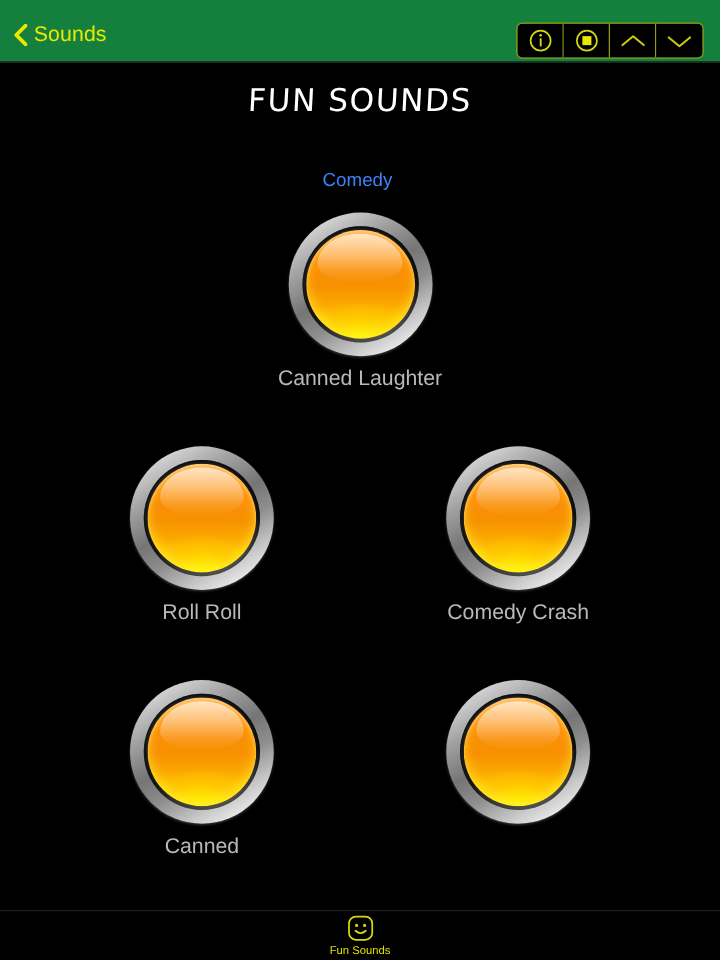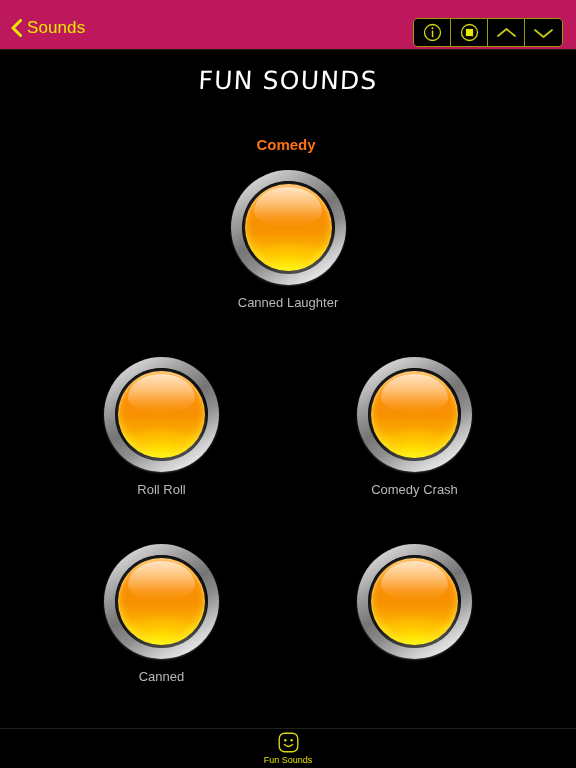--- a/index.html
+++ b/index.html
@@ -7,21 +7,21 @@
     width:576px; height:768px;
     background:#000;
     font-family:"Liberation Sans", sans-serif;
     overflow:hidden;
   }
   #app { position:relative; width:576px; height:768px; background:#000; }
 
   
   .navbar {
     position:absolute; left:0; top:0; width:576px; height:50px;
-    background:#be185d;
+    background:#15803d;
     border-bottom:1px solid #1e1e1e;
   }
   .back-btn {
     position:absolute; left:11px; top:19px;
     display:flex; align-items:center; gap:5px;
     color:#e8e800;
   }
   .back-chevron { display:block; width:11px; height:18px; }
   .back-label {
     font-size:17px; color:#e8e800; letter-spacing:.1px;
@@ -55,23 +55,23 @@
     font-weight:400;
     letter-spacing:1.2px;
     font-variant:small-caps;
     transform:skewX(-3deg);
   }
 
   
   .section-header {
     position:absolute; left:0; top:136px; width:572px;
     text-align:center;
-    color:#f97316;
+    color:#3b82f6;
     font-size:15px;
-    font-weight:bold;
+    font-weight:normal;
   }
 
   
   .grid { position:absolute; left:0; top:170px; width:576px; }
   .grid-row {
     position:relative;
     height:187px;
     display:flex;
     justify-content:center;
     gap:138px;
@@ -143,21 +143,21 @@
     background:linear-gradient(180deg,
       rgba(255,255,255,.68) 0%,
       rgba(255,255,255,.40) 42%,
       rgba(255,255,255,.10) 78%,
       rgba(255,255,255,0) 100%);
     pointer-events:none;
   }
 
   .sound-label {
     margin-top:10px;
-    font-size:13px;
+    font-size:17px;
     color:#b9b9b9;
     text-align:center;
     white-space:nowrap;
     line-height:16px;
   }
 
   
   .tabbar {
     position:absolute; left:0; bottom:0; width:576px; height:40px;
     background:#000;

